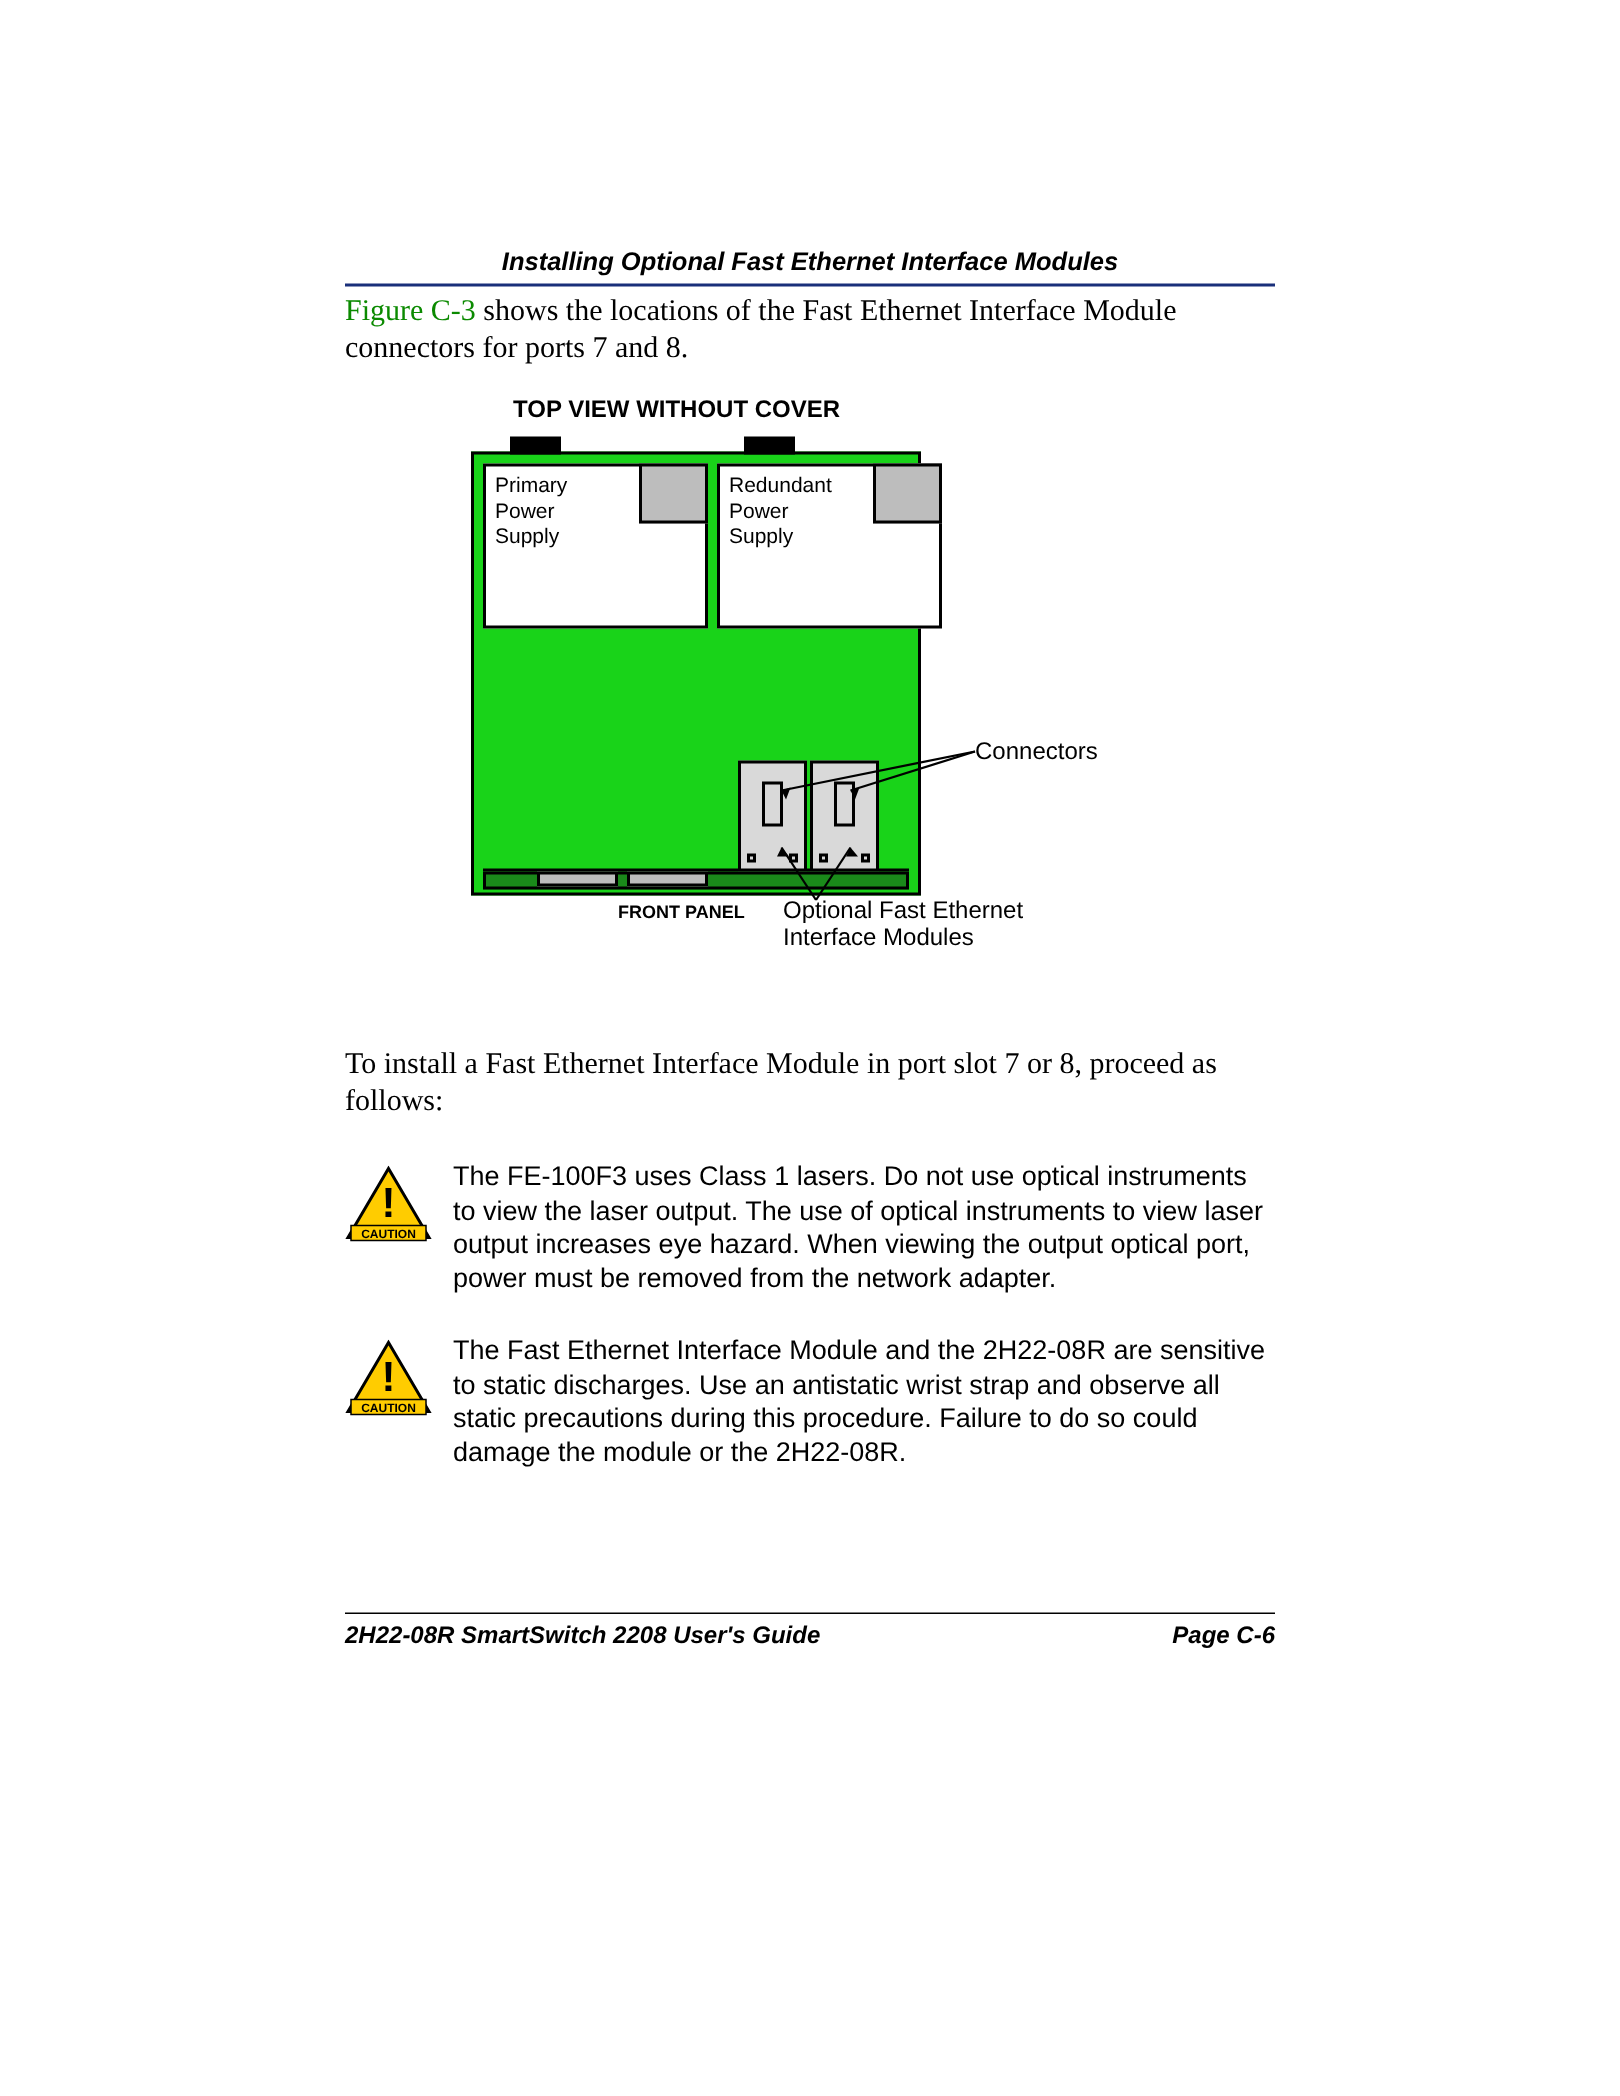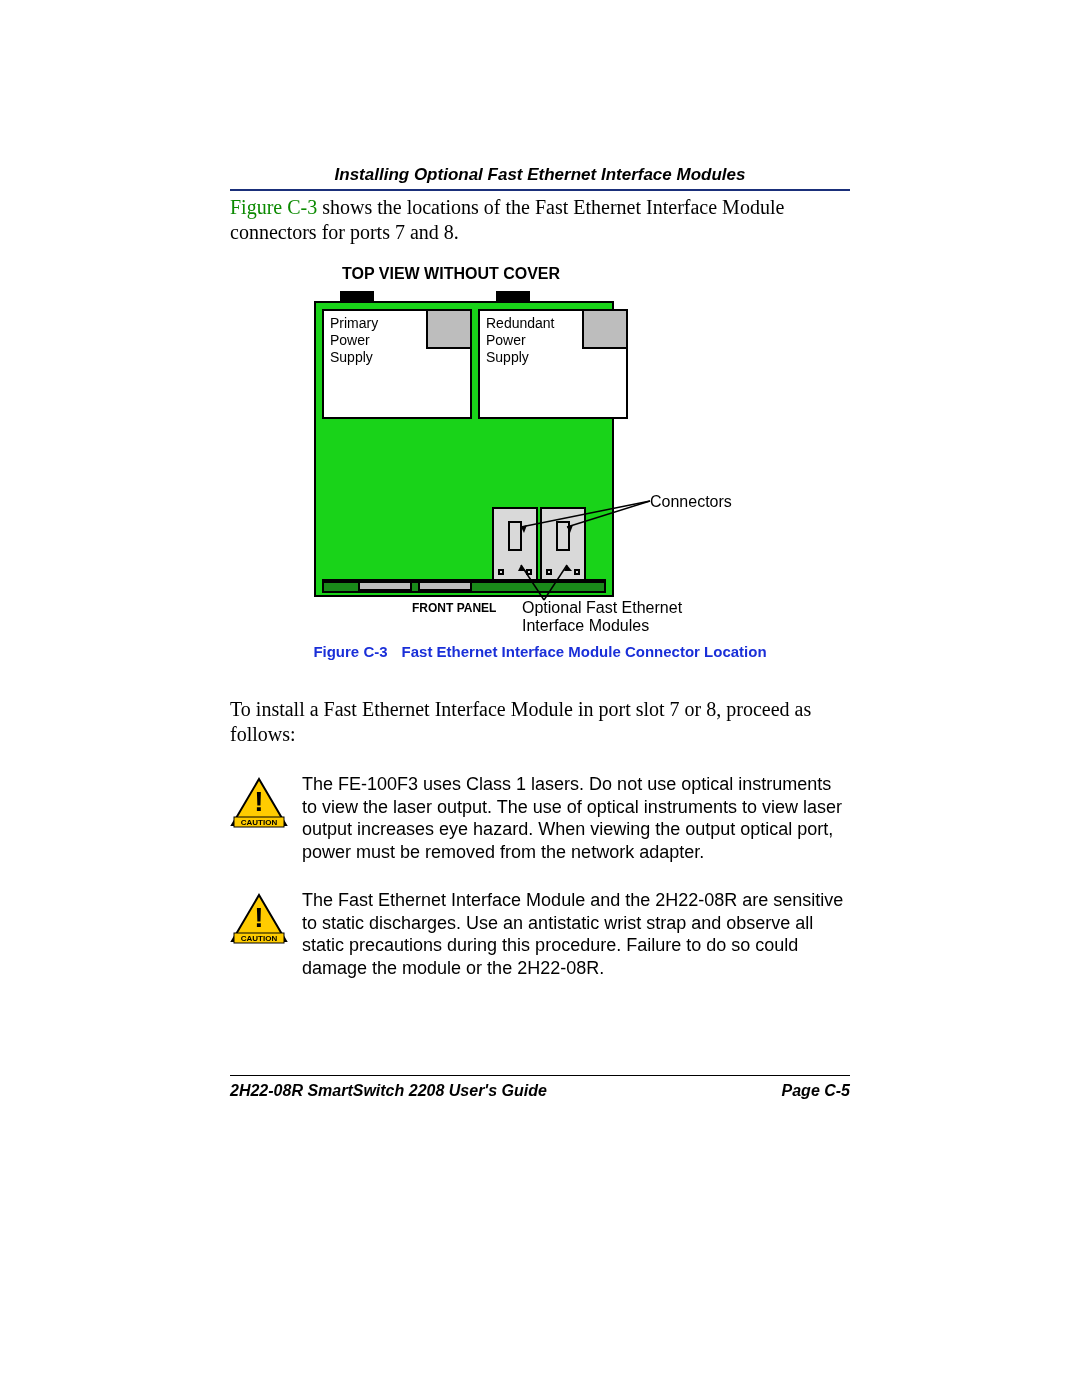--- a/index.html
+++ b/index.html
@@ -314,23 +314,20 @@
       <polygon points="291,300 296,306 288,306" fill="#000"></polygon>
       <polygon points="337,300 342,306 334,306" fill="#000"></polygon>
     </svg>
 
     <div class="label-connectors">Connectors</div>
     <div class="label-front-panel">FRONT PANEL</div>
     <div class="label-modules">
       <span>Optional Fast Ethernet</span><br>
       <span>Interface Modules</span>
     </div>
-    <div class="fig-caption">
-      <span class="fignum">Figure C-3</span><span>Fast Ethernet Interface Module Connector Location</span>
-    </div>
   </div>
 
   <p class="para2">To install a Fast Ethernet Interface Module in port slot 7 or 8, proceed as follows:</p>
 
   <div class="caution-block">
     <svg class="caution-icon" width="58" height="52">
       <polygon points="29,2 56,48 2,48" fill="#ffcc00" stroke="#000" stroke-width="2"></polygon>
       <text x="29" y="34" text-anchor="middle" font-family="Arial" font-size="28" font-weight="bold">!</text>
       <rect x="4" y="40" width="50" height="10" fill="#ffcc00" stroke="#000" stroke-width="1"></rect>
       <text x="29" y="48" text-anchor="middle" font-family="Arial" font-size="8" font-weight="bold">CAUTION</text>
@@ -345,14 +342,14 @@
       <rect x="4" y="40" width="50" height="10" fill="#ffcc00" stroke="#000" stroke-width="1"></rect>
       <text x="29" y="48" text-anchor="middle" font-family="Arial" font-size="8" font-weight="bold">CAUTION</text>
     </svg>
     <div class="caution-text">The Fast Ethernet Interface Module and the 2H22-08R are sensitive to static discharges. Use an antistatic wrist strap and observe all static precautions during this procedure. Failure to do so could damage the module or the 2H22-08R.</div>
   </div>
 
 </div>
 
 <div class="footer">
   <span>2H22-08R SmartSwitch 2208 User's Guide</span>
-  <span>Page C-5</span>
+  <span>Page C-6</span>
 </div>
 
 </body></html>

